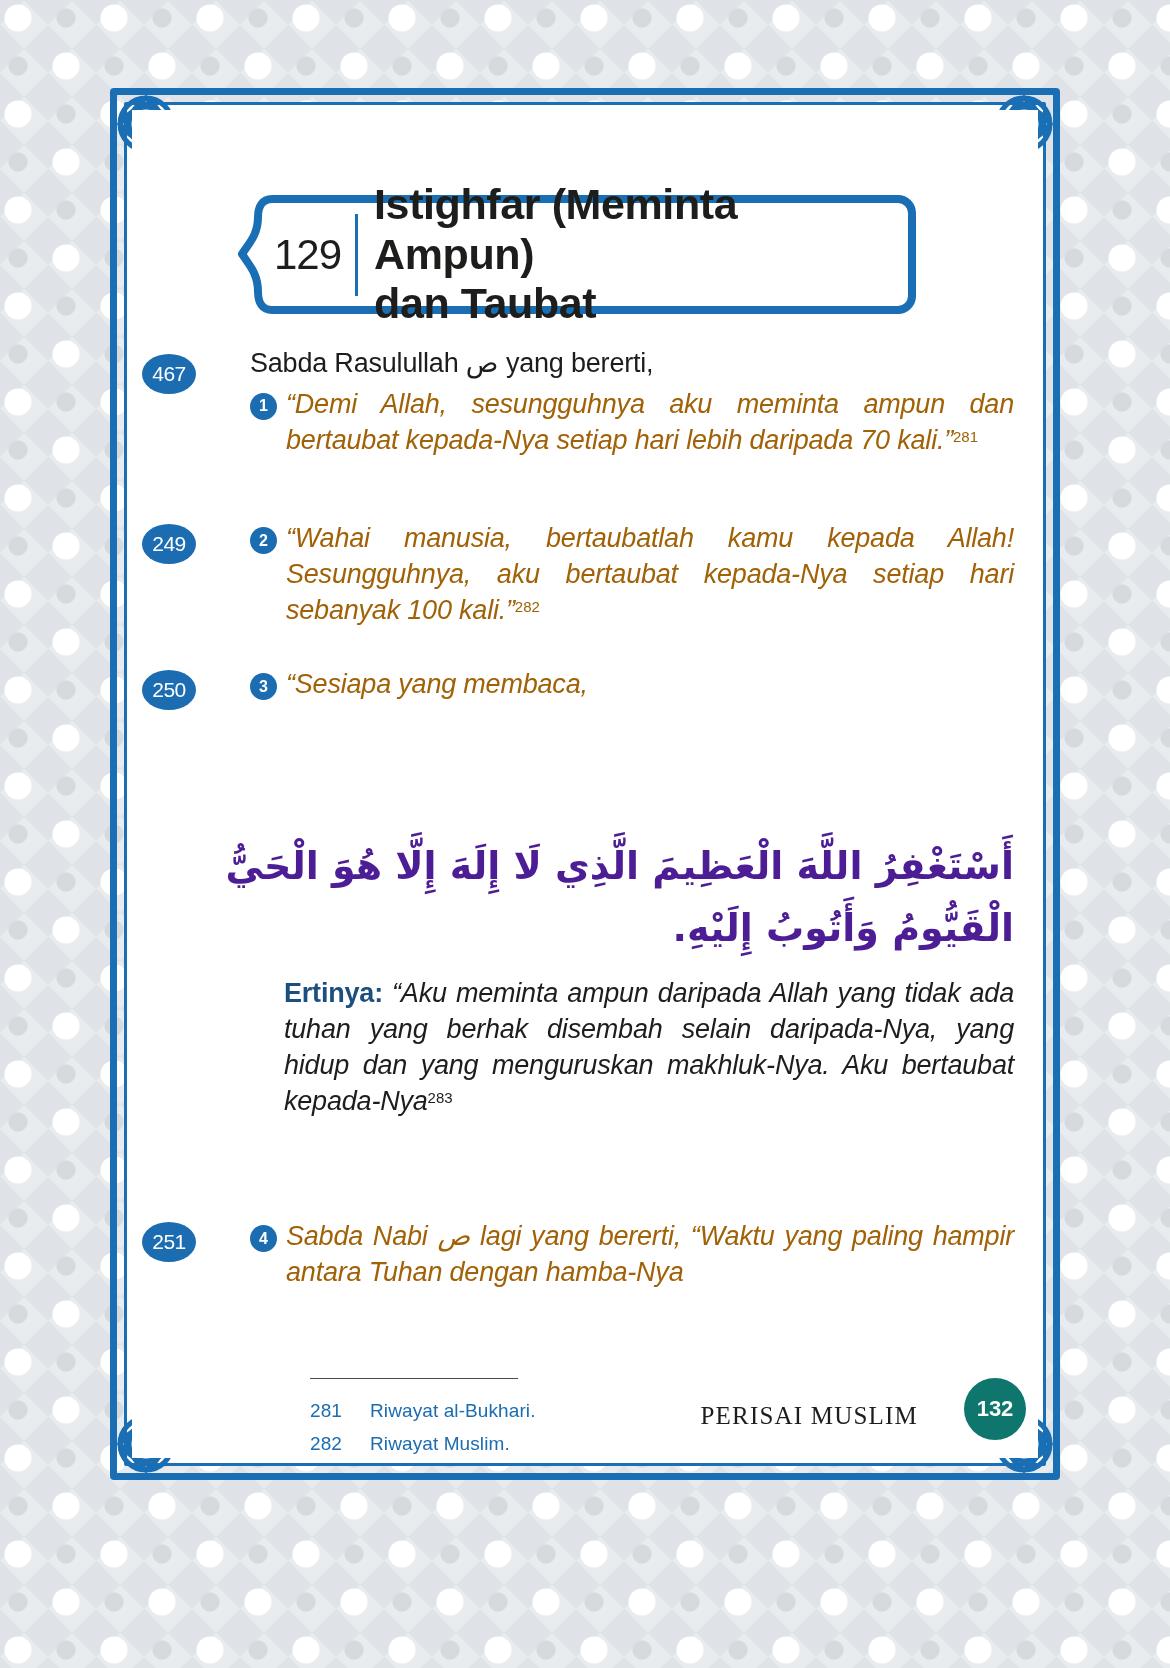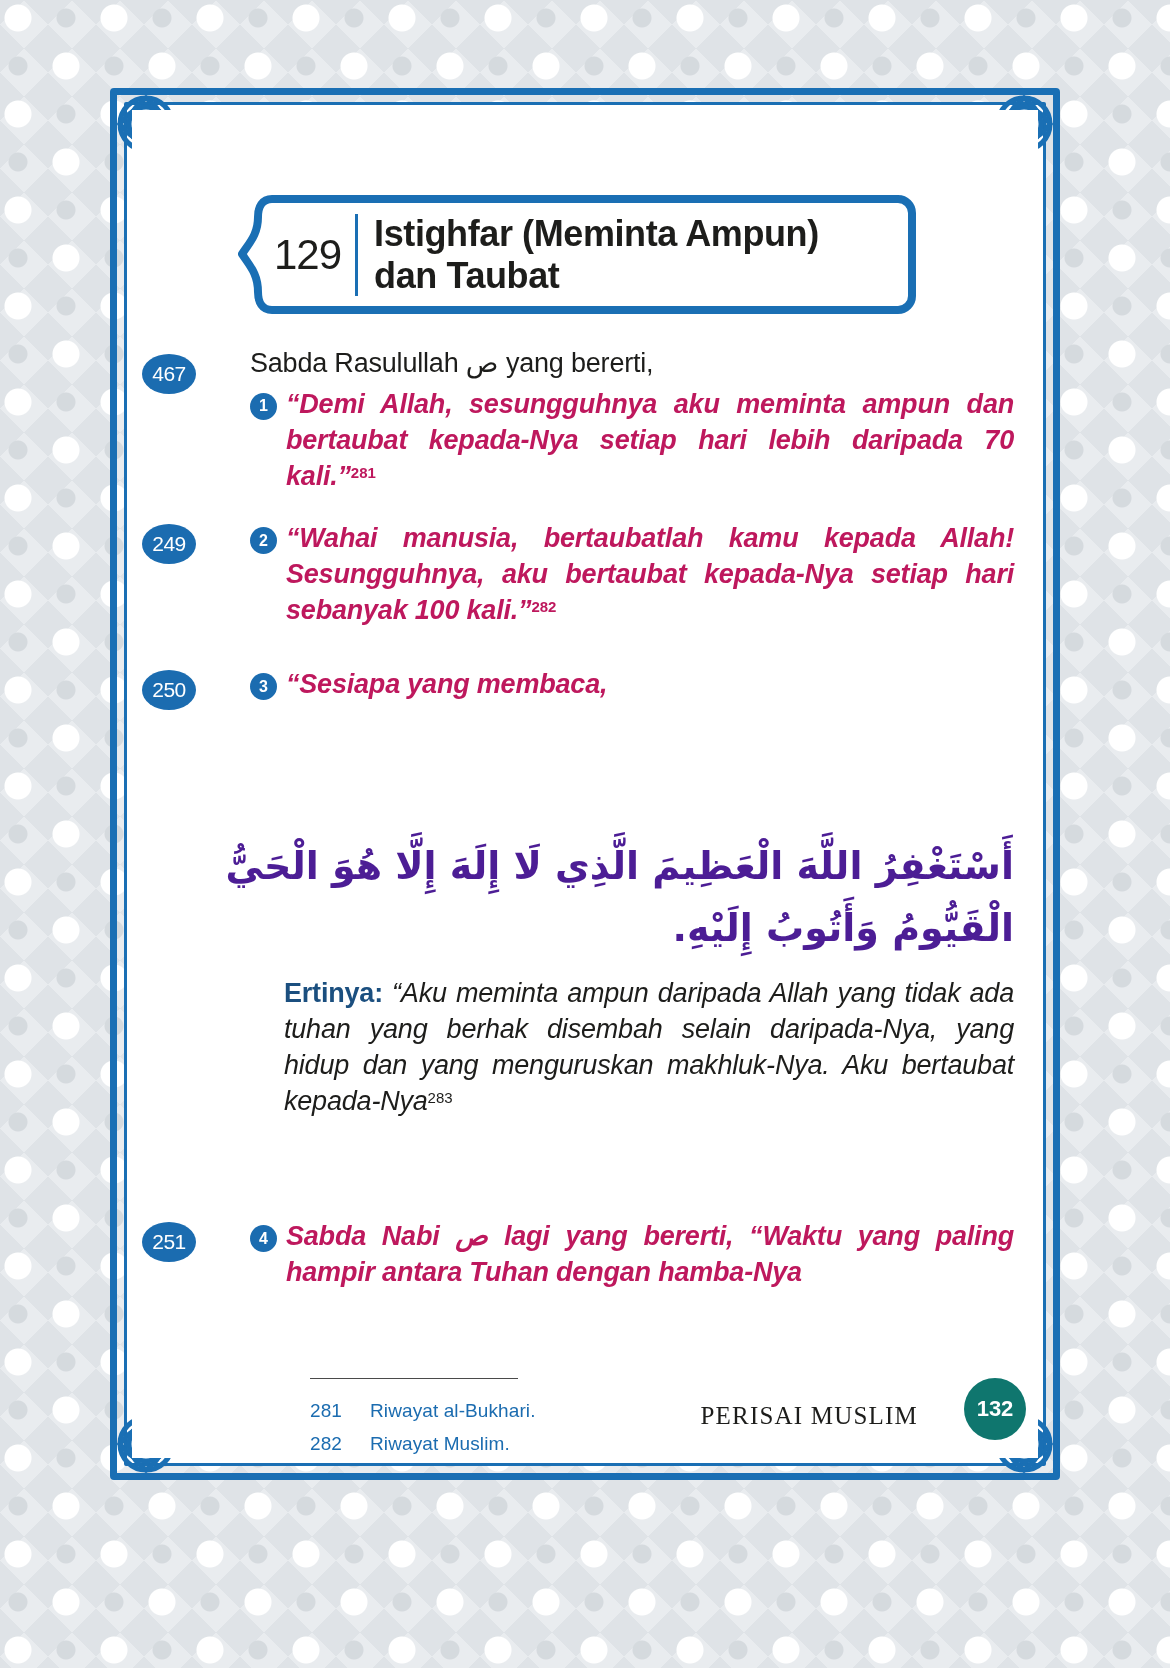--- a/index.html
+++ b/index.html
@@ -117,21 +117,21 @@
     line-height: 1;
   }
   #chapter-divider {
     width: 3px;
     height: 82px;
     background: #1a6fb4;
     margin-right: 16px;
     flex: 0 0 auto;
   }
   #chapter-title {
-    font-size: 36px;
+    font-size: 43px;
     font-weight: bold;
     color: #1d1d1b;
     line-height: 1.16;
     letter-spacing: -0.4px;
   }
 
   
   .hadith-marker {
     position: absolute;
     left: 10px;
@@ -180,26 +180,25 @@
   .quote-row {
     display: flex;
     align-items: flex-start;
     margin-top: 4px;
   }
   .quote-row .num-badge { margin-top: 7px; }
 
   .quote-text {
     font-size: 27px;
     font-style: italic;
-    color: #be185d;
+    color: #a16207;
     line-height: 1.34;
     text-align: justify;
     letter-spacing: -0.2px;
     flex: 1 1 auto;
-    font-weight: bold;
   }
   .quote-text.nojustify { text-align: left; }
 
   .fn-ref {
     font-size: 15px;
     font-style: normal;
     vertical-align: 7px;
     letter-spacing: 0;
   }
 

